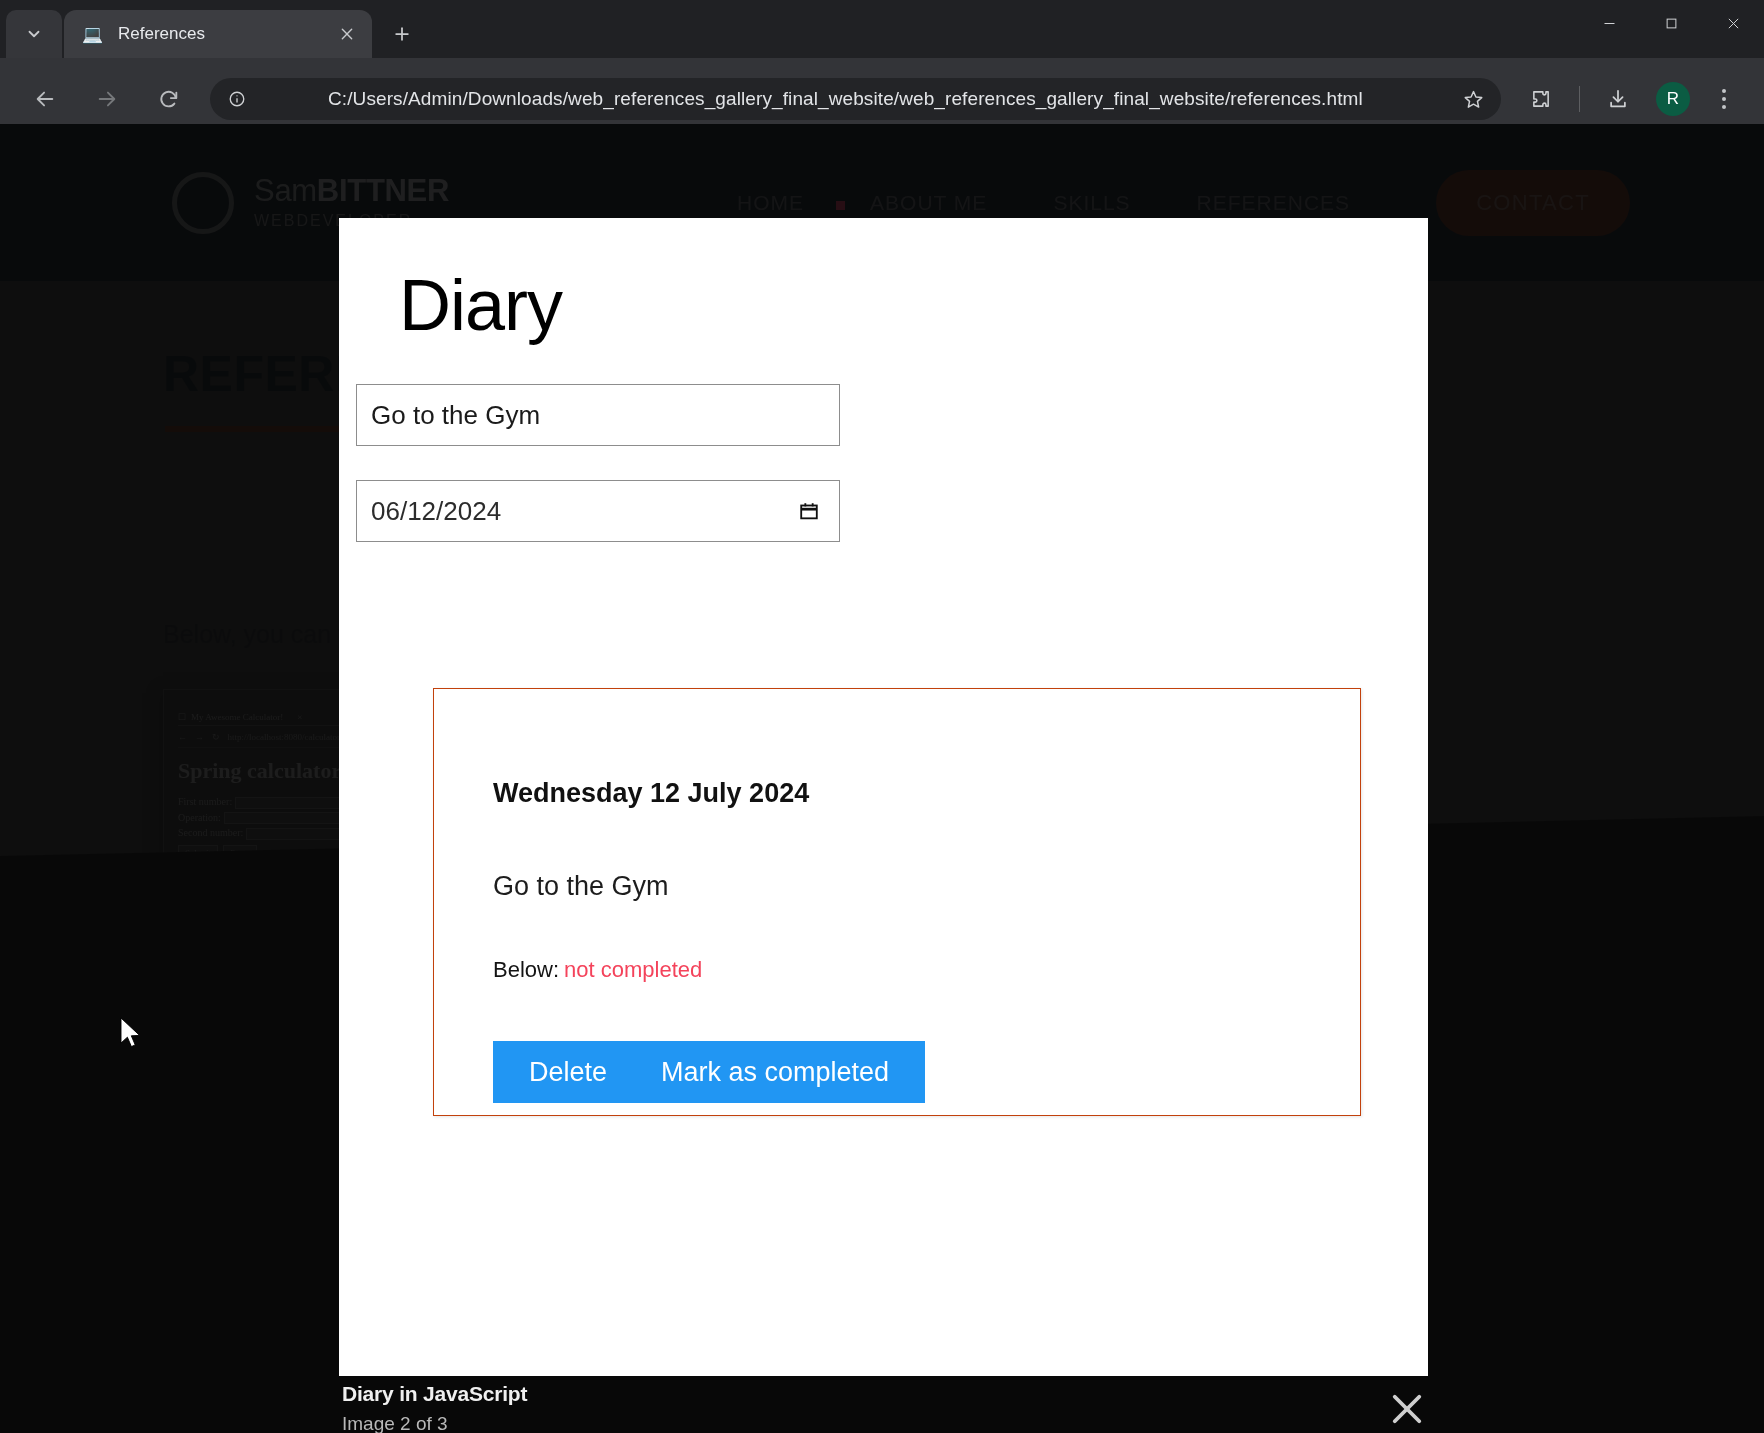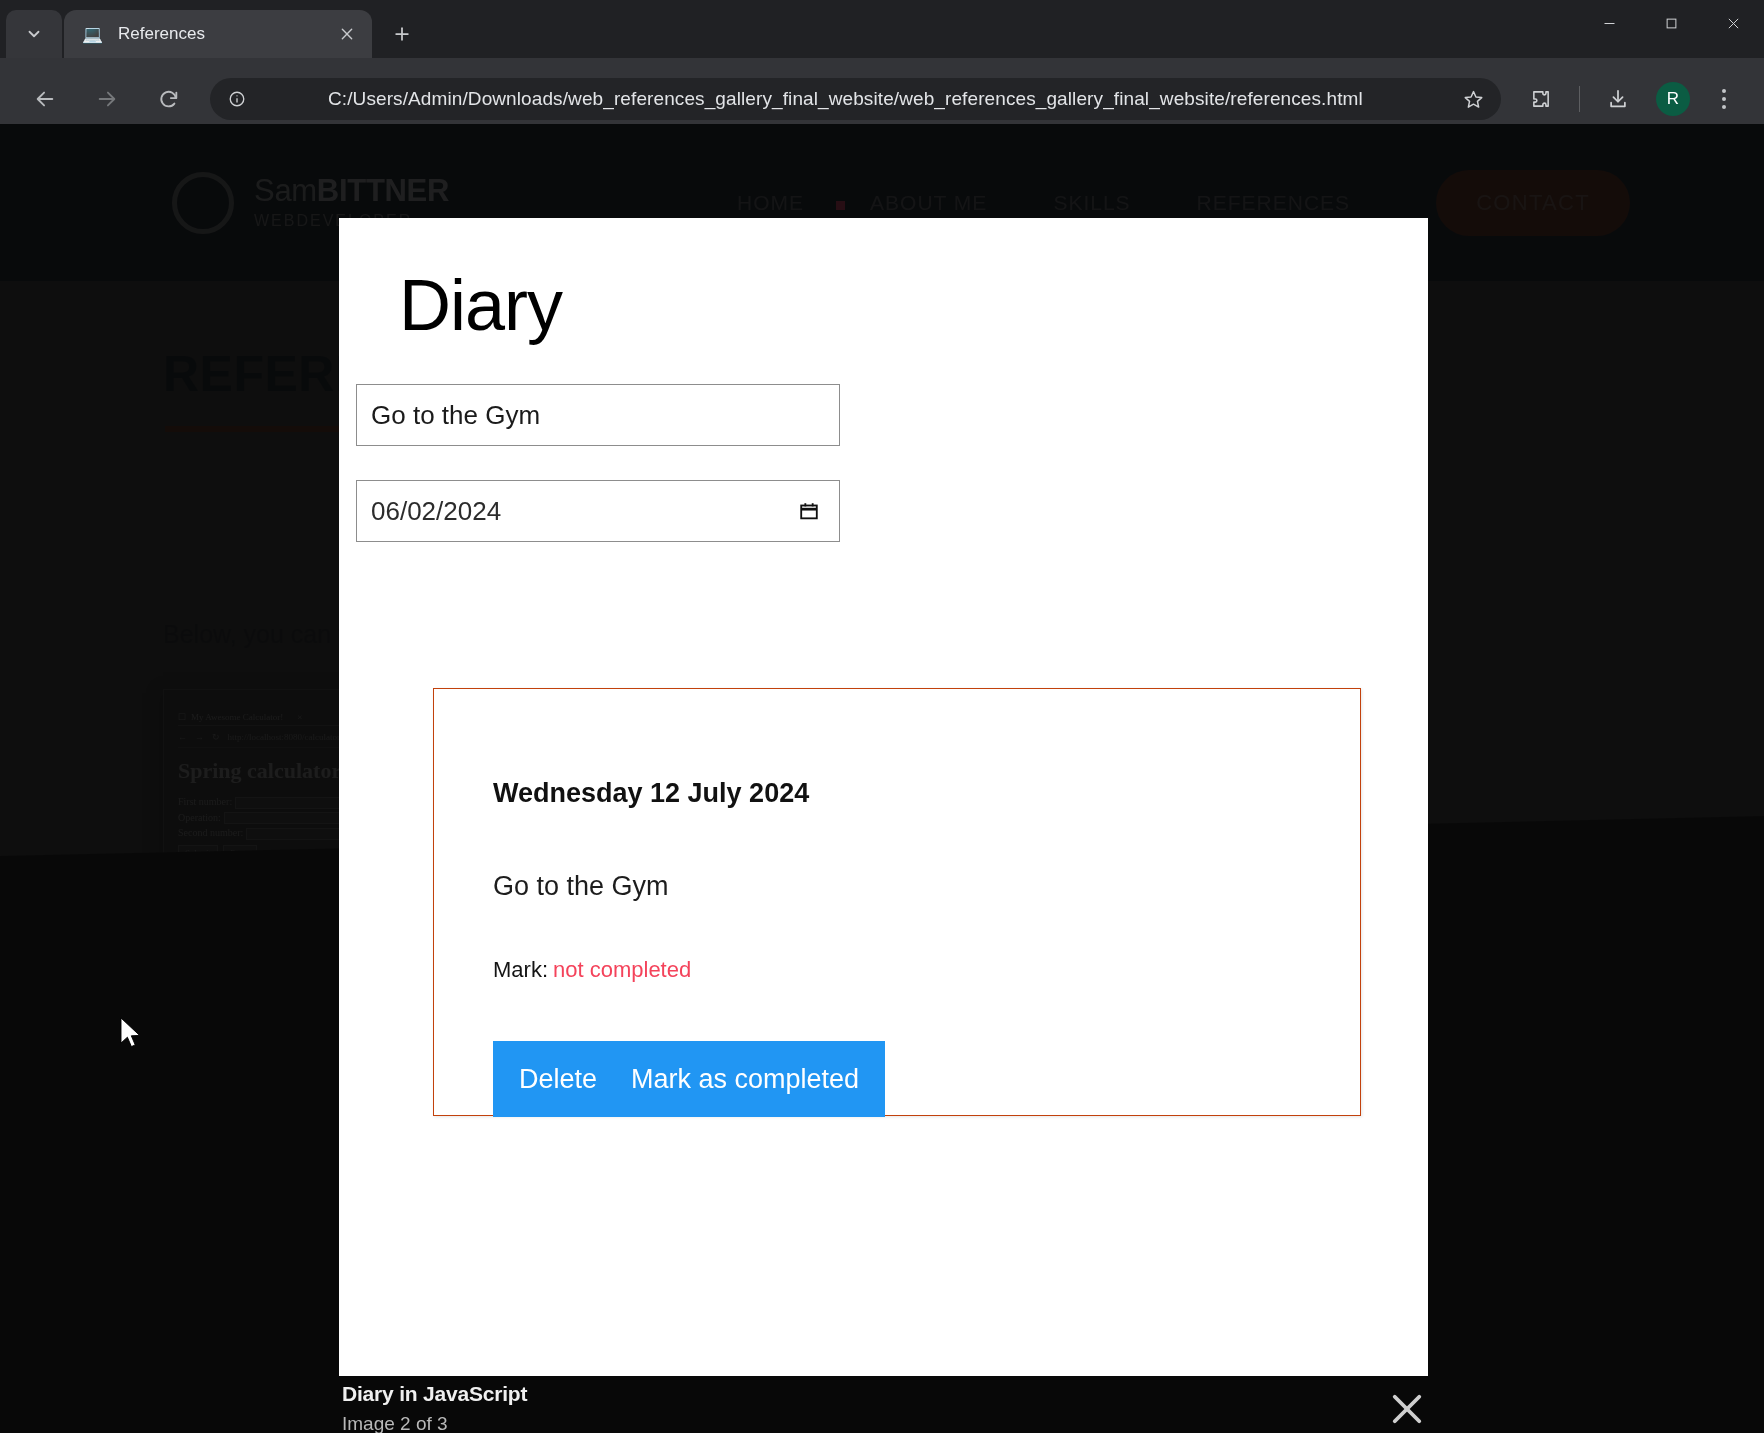--- a/index.html
+++ b/index.html
@@ -487,26 +487,26 @@
   .entry-status {
     position: absolute;
     left: 59px; top: 268px;
     font-size: 22px;
     color: #141414;
   }
   .entry-status .val { color: #f4435b; margin-left: 5px; }
   .entry-actions {
     position: absolute;
     left: 59px; top: 352px;
-    height: 76px;
+    height: 62px;
     background: #2196f3;
     display: flex;
     align-items: center;
-    padding: 0 26px;
-    gap: 34px;
+    padding: 0 36px;
+    gap: 54px;
   }
   .entry-actions button {
     background: transparent;
     border: none;
     color: #ffffff;
     font-size: 27px;
     font-family: inherit;
     padding: 0;
     cursor: pointer;
   }
@@ -683,37 +683,37 @@
       <div class="lb-frame">
 
         <div class="diary">
           <div class="diary-title">Diary</div>
 
           <div class="d-input task">
             <span>Go to the Gym</span>
           </div>
 
           <div class="d-input date">
-            <span>06/02/2024</span>
+            <span>06/12/2024</span>
             <span class="d-cal">
               <svg viewBox="0 0 24 24" fill="none" stroke="#101010" stroke-width="2">
                   <rect x="3.5" y="6" width="17" height="14" fill="#ffffff"></rect>
                   <line x1="3.5" y1="10" x2="20.5" y2="10" stroke-width="3"></line>
                   <line x1="8" y1="3.5" x2="8" y2="7"></line>
                   <line x1="16" y1="3.5" x2="16" y2="7"></line>
                 </svg>
             </span>
           </div>
 
 
           <div class="entry-card">
             <div class="entry-date">Wednesday 12 July 2024</div>
             <div class="entry-text">Go to the Gym</div>
             <div class="entry-status">
-              <span>Mark:</span><span class="val">not completed</span>
+              <span>Below:</span><span class="val">not completed</span>
             </div>
             <div class="entry-actions">
               <button>Delete</button>
               <button>Mark as completed</button>
             </div>
           </div>
         </div>
 
       </div>
 

